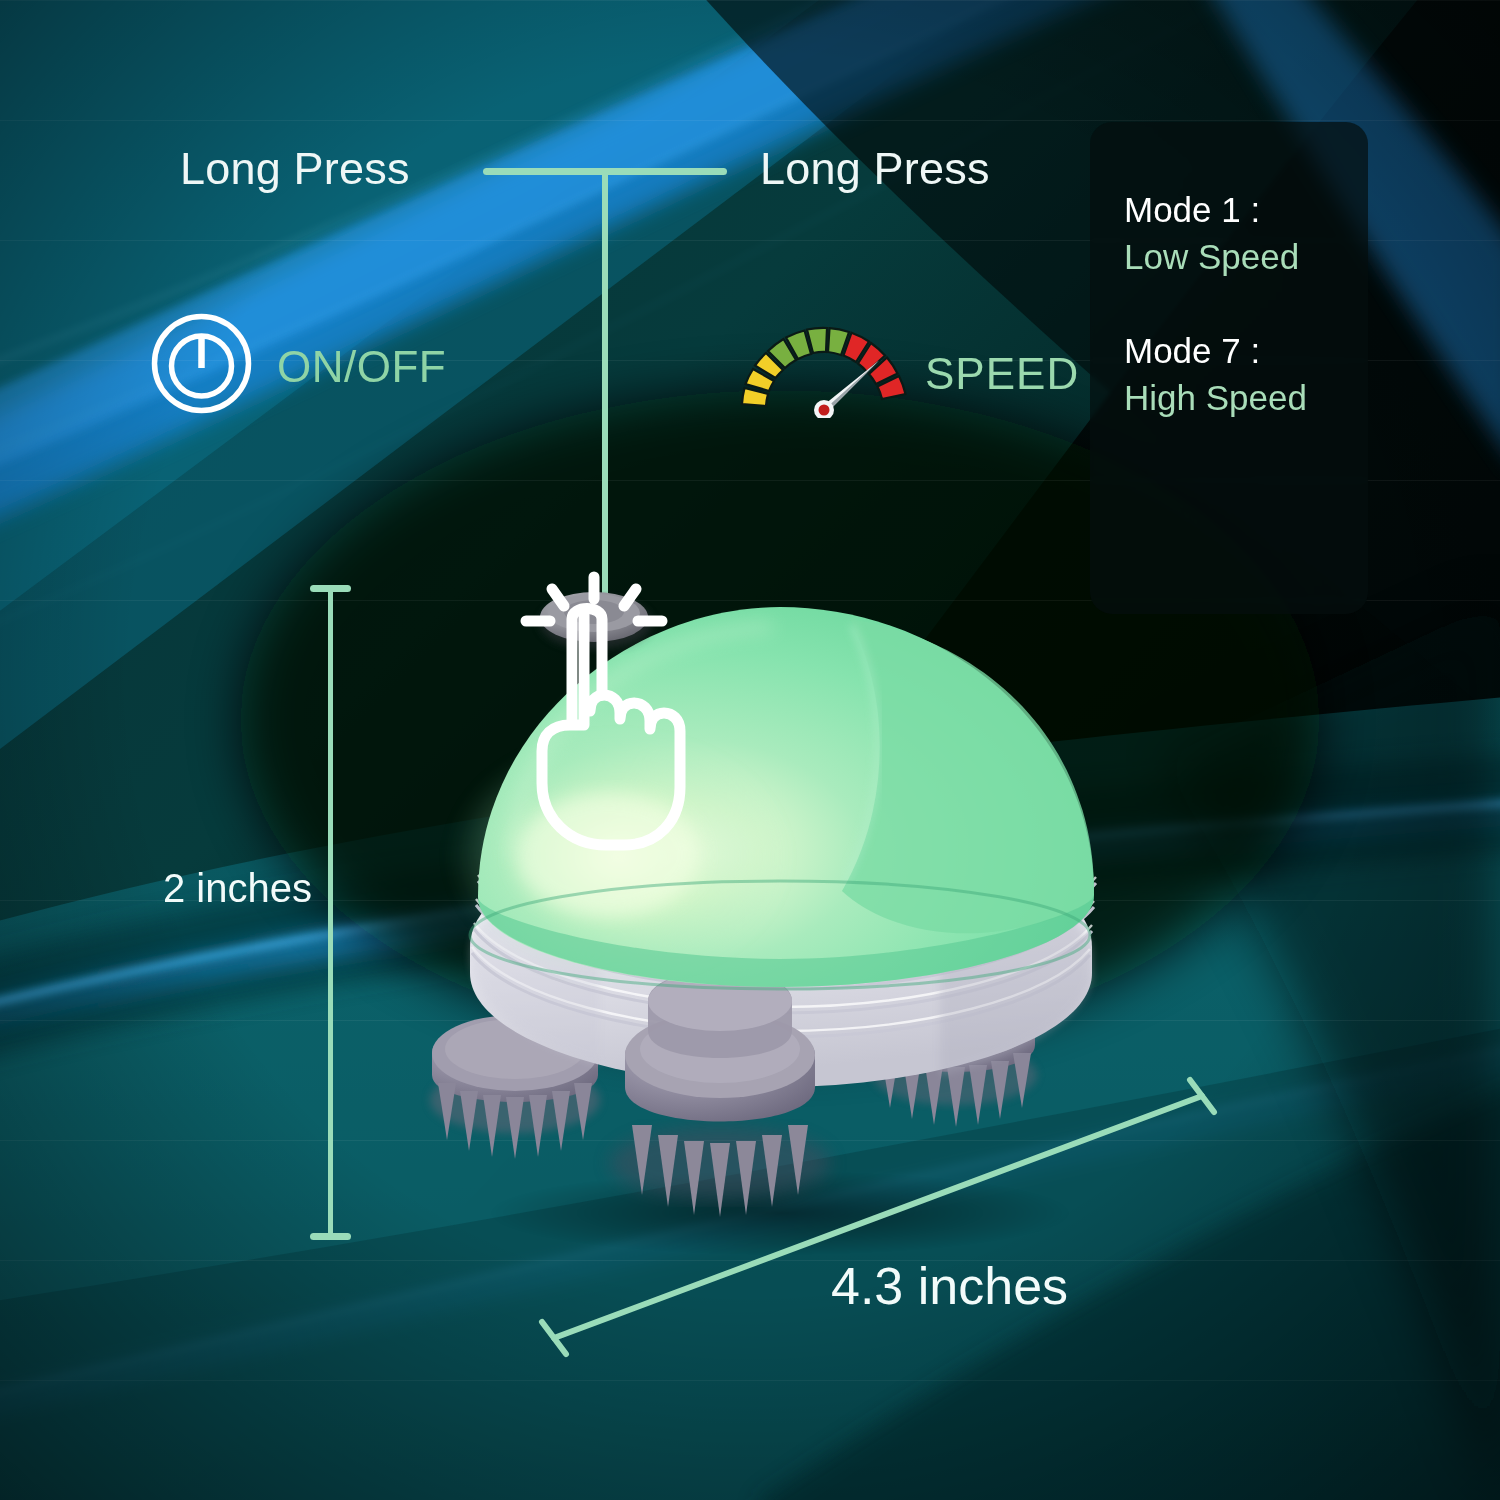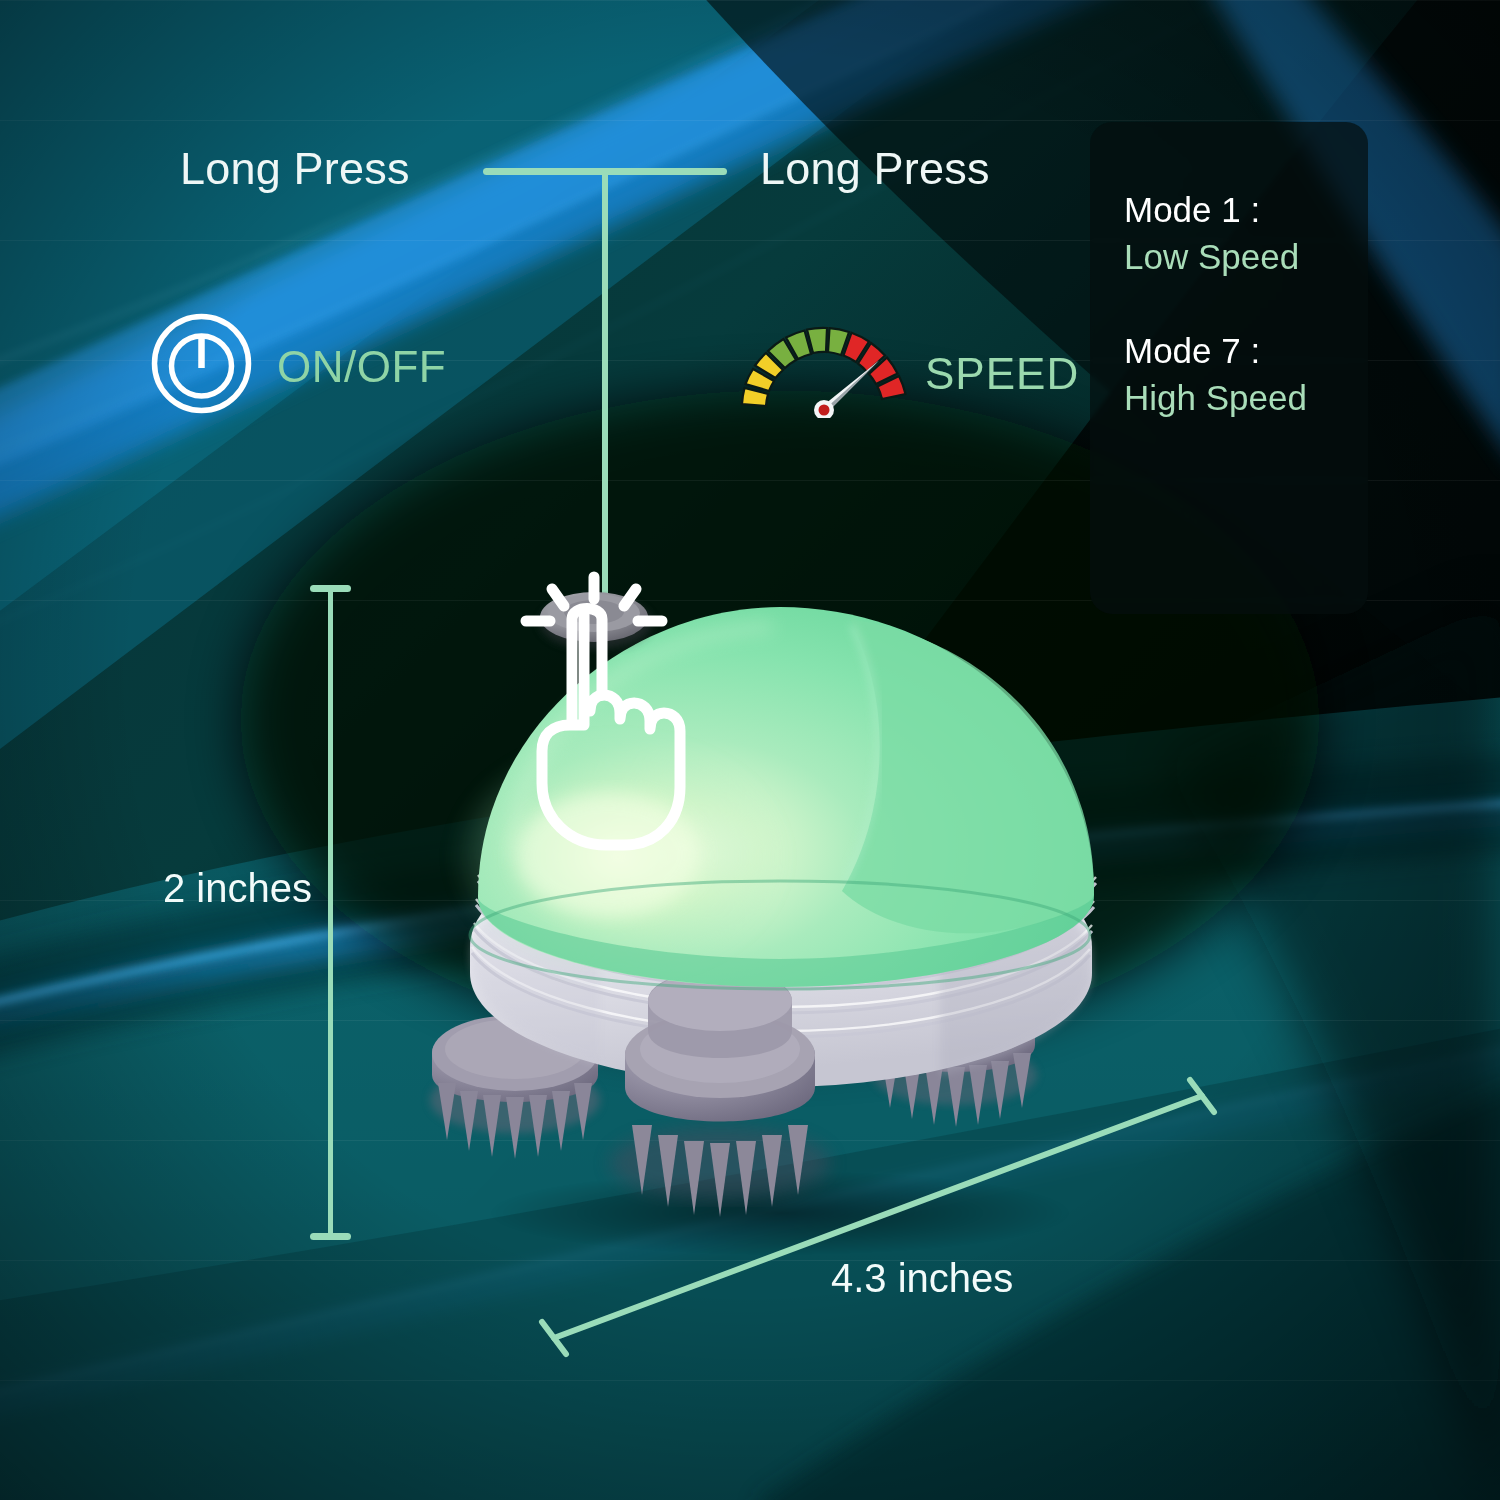--- a/index.html
+++ b/index.html
@@ -97,21 +97,21 @@
   }
   .lbl-3inches {
     position:absolute; left:163px; top:866px;
     font-size:40px; color:#f2fbfa; white-space:nowrap;
   }
 
   .dim-diag { position:absolute; left:520px; top:1060px; width:720px; height:310px; }
 
   .lbl-43inches {
     position:absolute; left:831px; top:1256px;
-    font-size:40px; color:#f2fbfa; white-space:nowrap;
+    font-size:52px; color:#f2fbfa; white-space:nowrap;
   }
 
   
   .device { position:absolute; left:380px; top:555px; width:800px; height:700px; }
 </style>
 </head>
 <body>
 
 <div id="stage">
 

